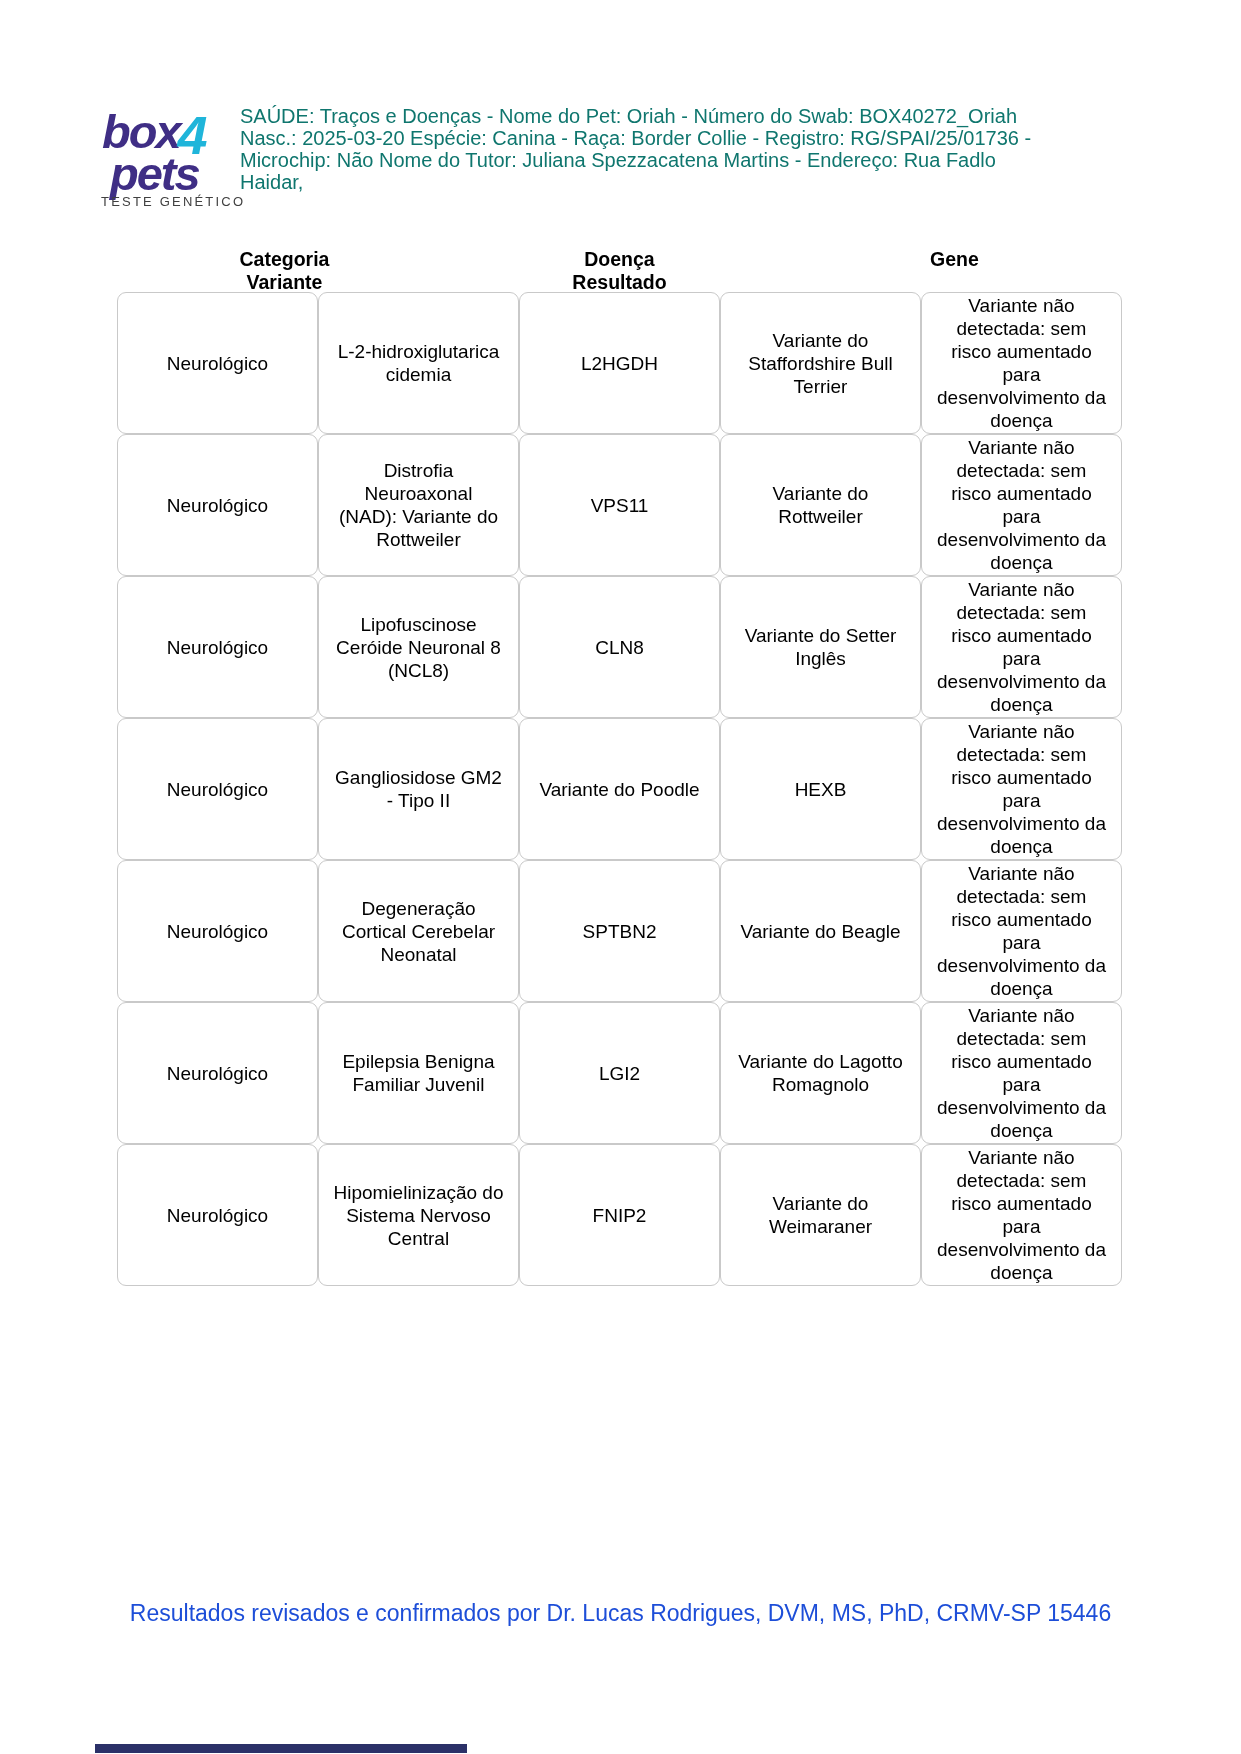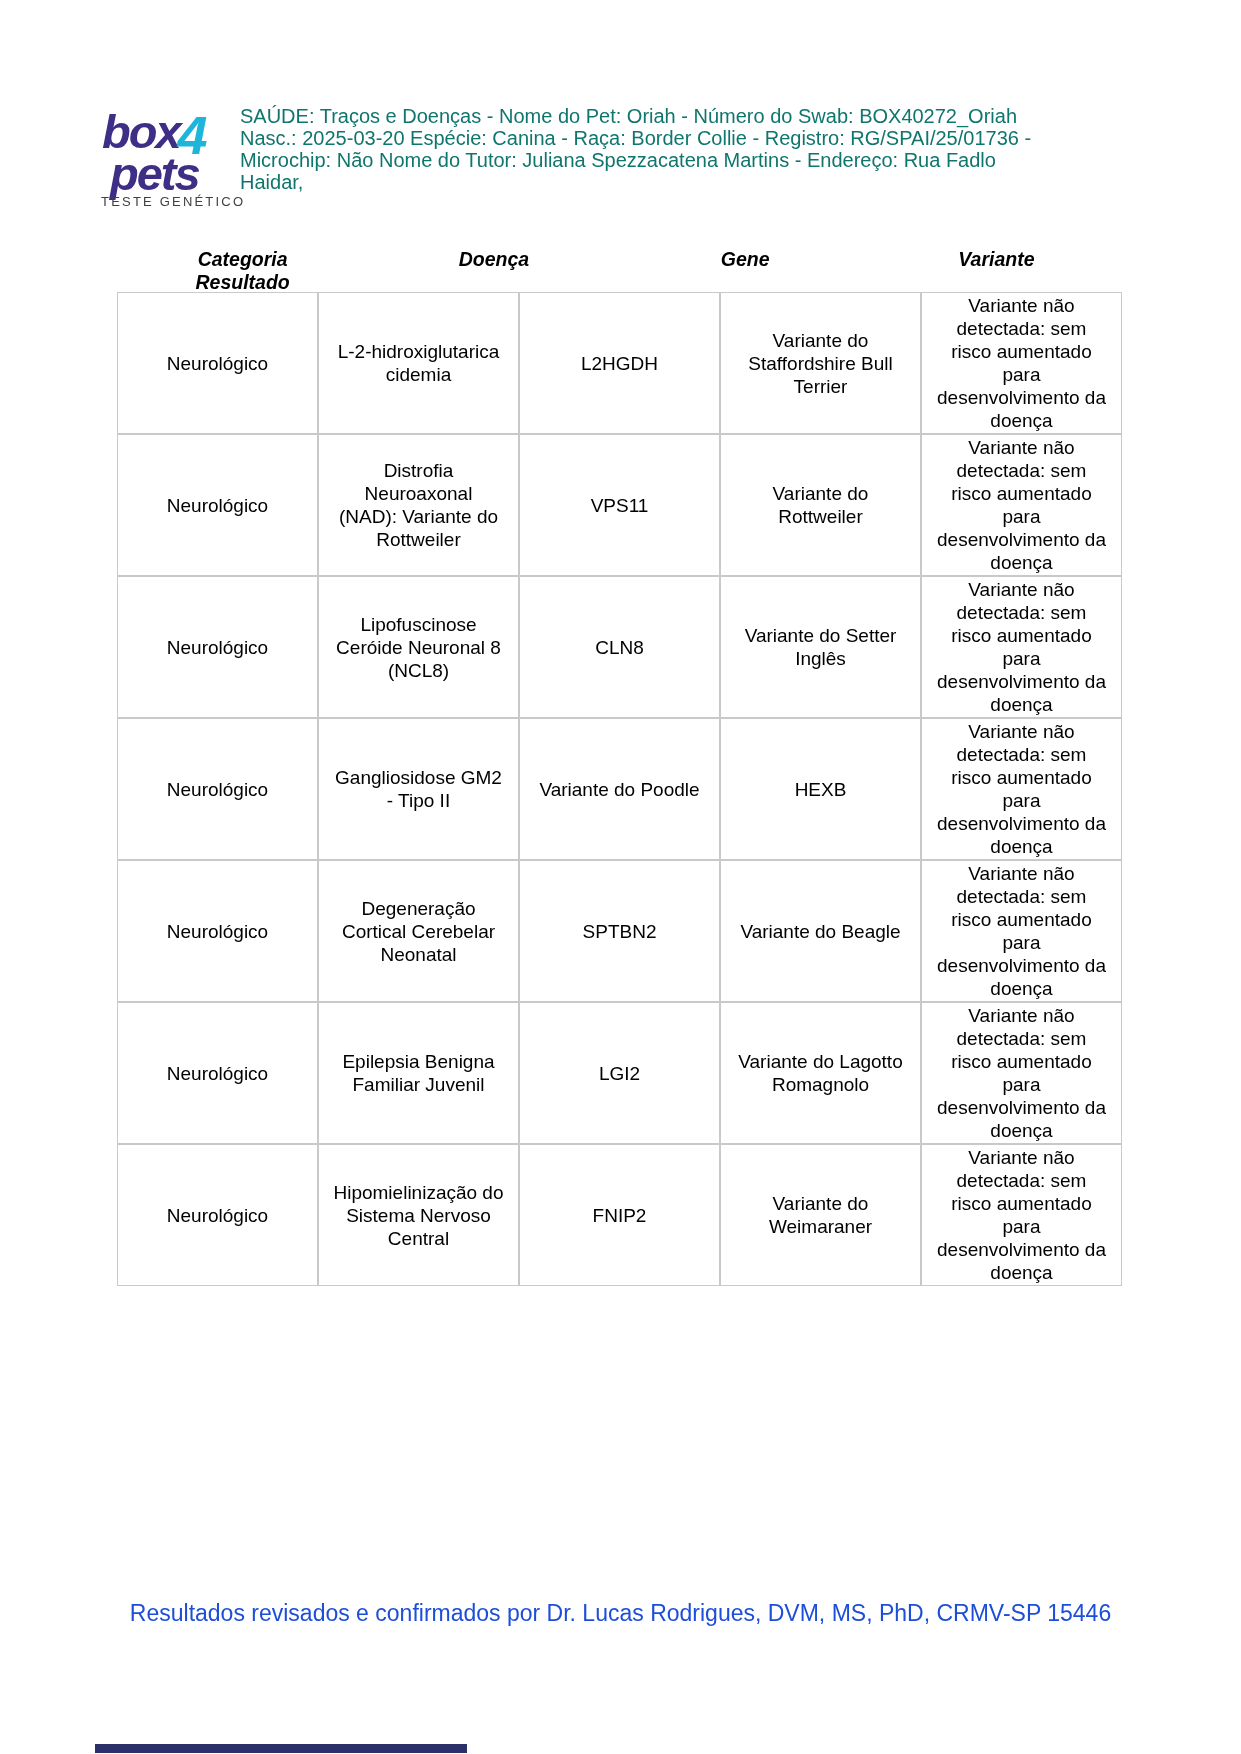--- a/index.html
+++ b/index.html
@@ -22,27 +22,27 @@
 
   
   .header-text {
     position:absolute; left:240px; top:105px; width:850px;
     font-size:20px; line-height:22px; color:#0f766e;
   }
 
   
   .gtable { position:absolute; left:117px; top:248px; width:1005px; }
   .thead {
-    display:grid; grid-template-columns:repeat(4,1fr);
-    height:44px; align-items:center;font-style:italic;
+    display:grid; grid-template-columns:repeat(3,1fr);
+    height:44px; align-items:center;
   }
   .th { text-align:center; font-weight:bold; font-size:19.5px; }
   .tbody { display:grid; grid-template-columns:repeat(5,1fr); grid-auto-rows:142px; }
   .cell {
-    border:1px solid #C9C9C9; border-radius:0;
+    border:1px solid #C9C9C9; border-radius:9px;
     display:flex; align-items:center; justify-content:center;
     text-align:center; padding:2px 4px; box-sizing:border-box;
     font-size:19px; line-height:23px;
     white-space:pre-line; overflow:hidden;
     background:#ffffff;
   }
 
   
   .footer-text {
     position:absolute; left:0; top:1600px; width:1241px;

